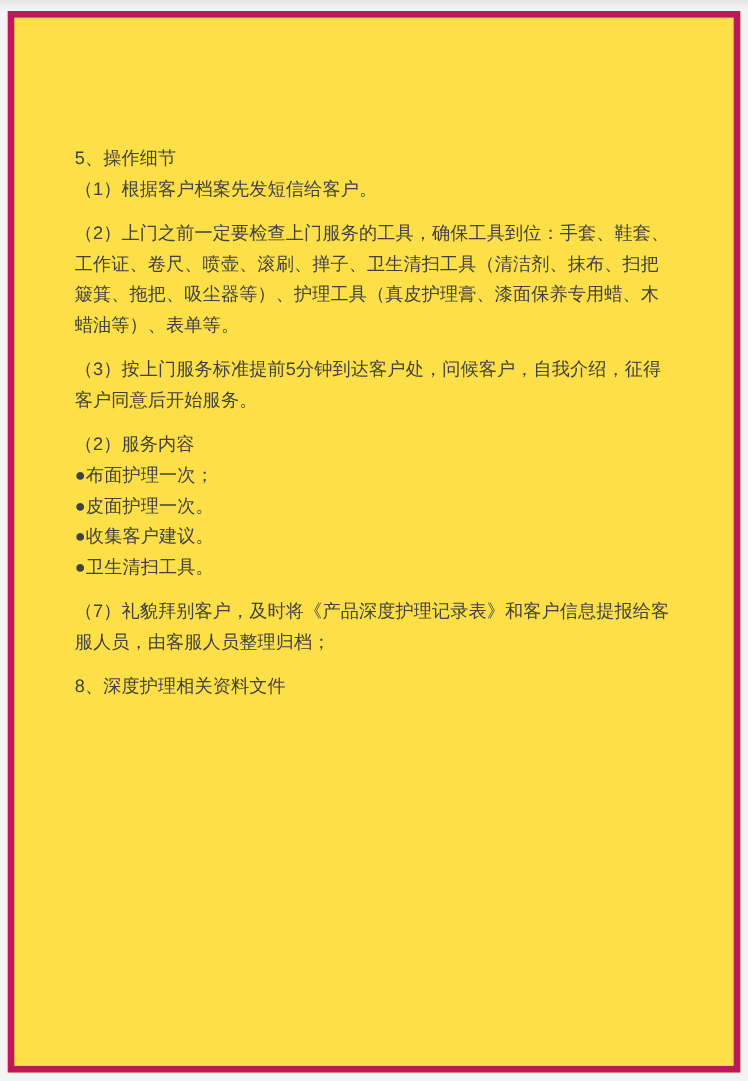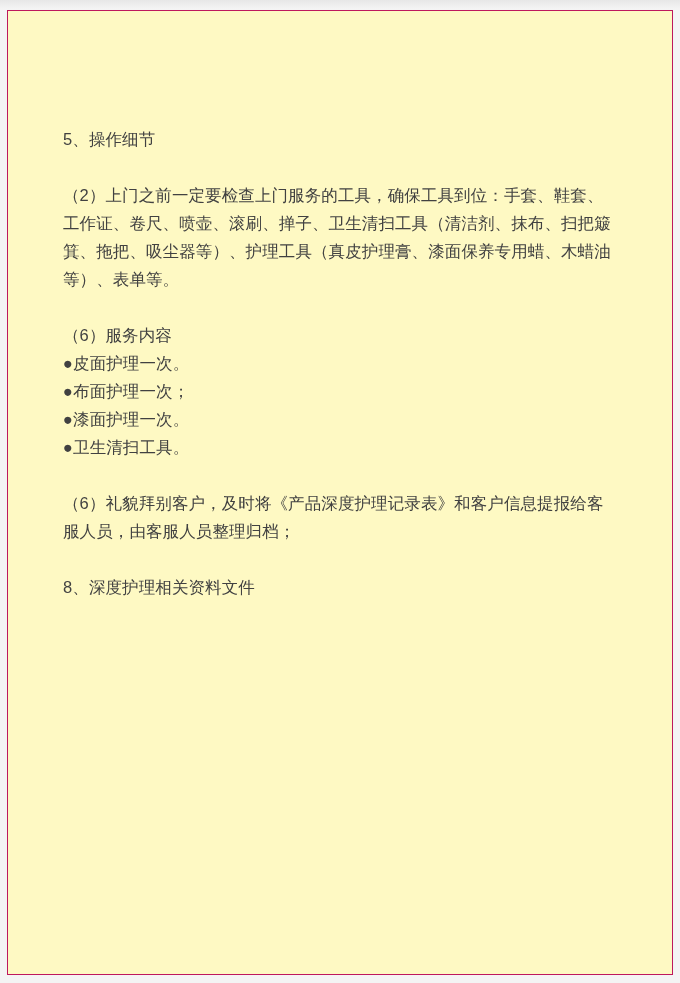--- a/index.html
+++ b/index.html
@@ -13,22 +13,22 @@
     background: #f4f4f4;
     overflow: hidden;
     font-family: "Liberation Sans", "DejaVu Sans", sans-serif;
   }
   .page {
     position: absolute;
     left: 7px;
     top: 10px;
     width: 666px;
     height: 965px;
-    background: #fef9c3;
-    border: 1px solid #be185d;
+    background: #fde047;
+    border: 6px solid #be185d;
     box-sizing: border-box;
     overflow: hidden;
   }
   .top-shade {
     position: absolute;
     left: 0;
     top: 0;
     width: 680px;
     height: 9px;
     background: linear-gradient(to bottom, #e7e7e7 0%, rgba(255,255,255,0) 100%);
@@ -39,50 +39,52 @@
     padding: 114px 52px 0 55px;
     color: #414141;
     font-size: 16.5px;
     line-height: 28px;
     letter-spacing: 0.1px;
   }
   .content p {
     margin: 0;
   }
   .content .gap {
-    margin-top: 28px;
+    margin-top: 12px;
   }
   .bullet-line {
     margin: 0;
   }
 </style>
 </head>
 <body>
 
 <div class="top-shade"></div>
 
 <div class="page">
   <div class="content">
 
     <p>5、操作细节</p>
 
+    <p>（1）根据客户档案先发短信给客户。</p>
 
 
     <p class="gap">（2）上门之前一定要检查上门服务的工具，确保工具到位：手套、鞋套、工作证、卷尺、喷壶、滚刷、掸子、卫生清扫工具（清洁剂、抹布、扫把簸箕、拖把、吸尘器等）、护理工具（真皮护理膏、漆面保养专用蜡、木蜡油等）、表单等。</p>
 
+    <p class="gap">（3）按上门服务标准提前5分钟到达客户处，问候客户，自我介绍，征得客户同意后开始服务。</p>
 
-    <p class="gap">（6）服务内容</p>
+    <p class="gap">（2）服务内容</p>
+
+    <p class="bullet-line">●布面护理一次；</p>
 
     <p class="bullet-line">●皮面护理一次。</p>
 
-    <p class="bullet-line">●布面护理一次；</p>
-
-    <p class="bullet-line">●漆面护理一次。</p>
+    <p class="bullet-line">●收集客户建议。</p>
 
     <p class="bullet-line">●卫生清扫工具。</p>
 
 
-    <p class="gap">（6）礼貌拜别客户，及时将《产品深度护理记录表》和客户信息提报给客服人员，由客服人员整理归档；</p>
+    <p class="gap">（7）礼貌拜别客户，及时将《产品深度护理记录表》和客户信息提报给客服人员，由客服人员整理归档；</p>
 
     <p class="gap">8、深度护理相关资料文件</p>
 
   </div>
 </div>
 
 </body></html>

